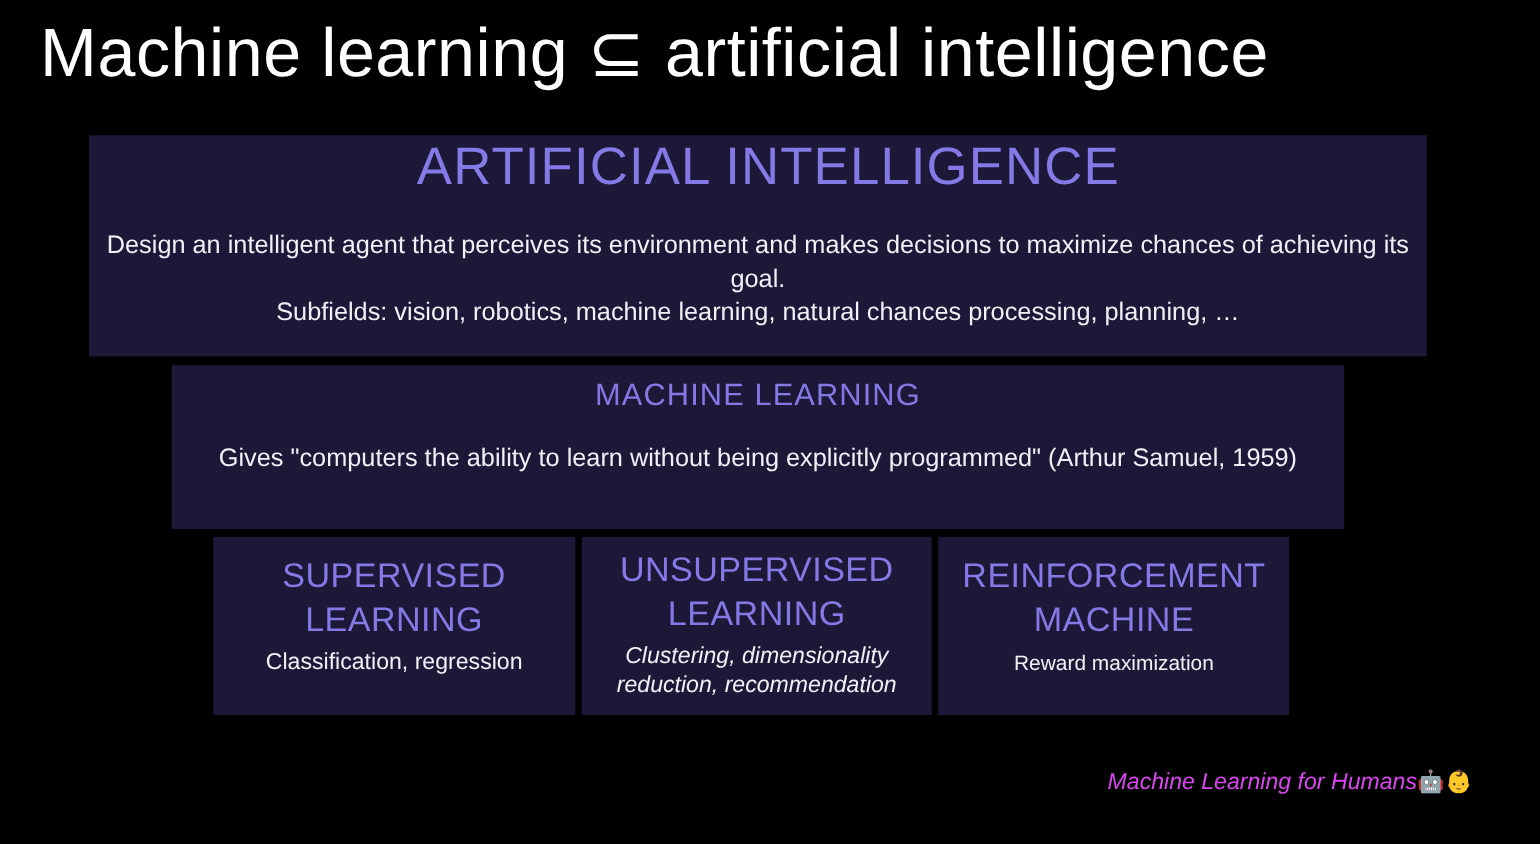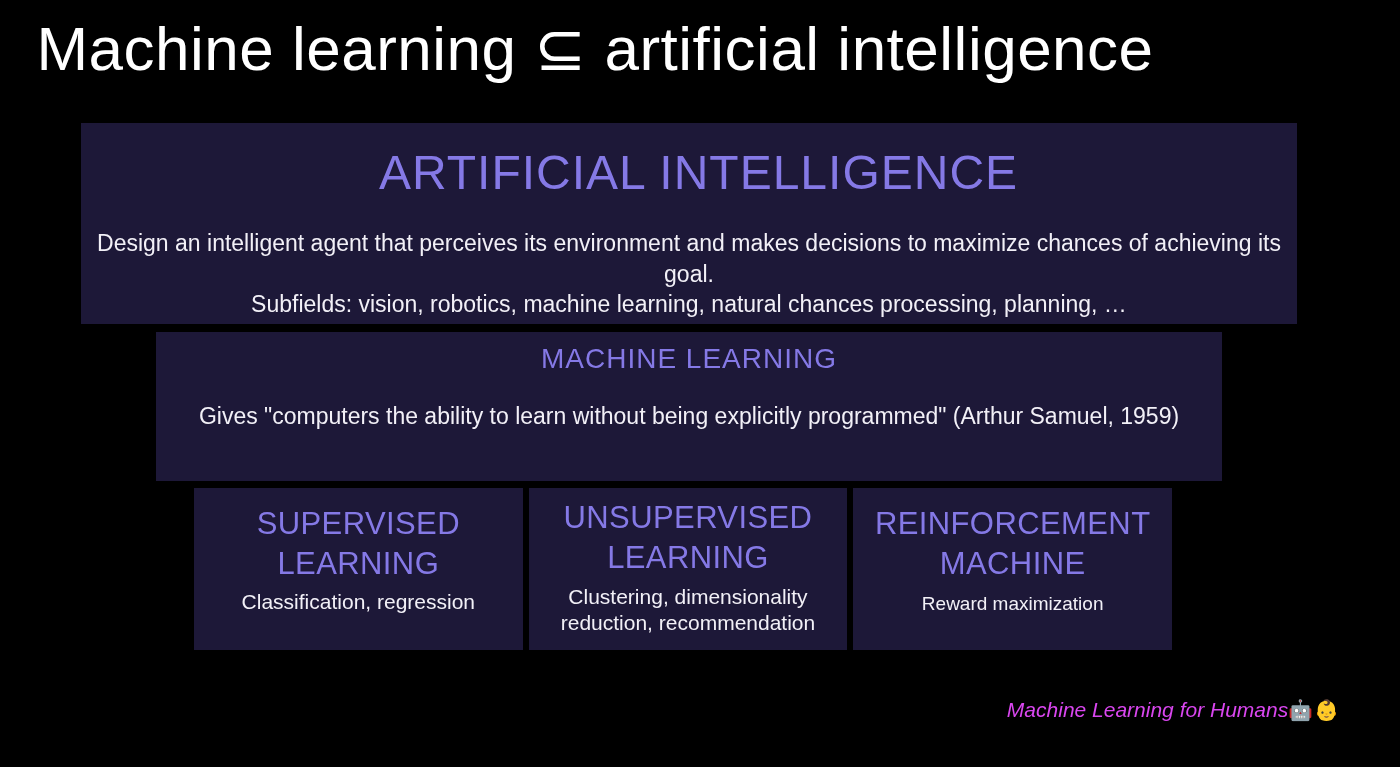--- a/index.html
+++ b/index.html
@@ -56,21 +56,21 @@
 
   
   #ai-panel {
     left: 81px;
     top: 123px;
     width: 1216px;
     height: 201px;
   }
   #ai-panel .panel-heading {
     font-size: 48px;
-    margin-top: 25px;
+    margin-top: 4px;
     padding-left: 19px;
   }
   #ai-panel .panel-body {
     font-size: 23px;
     margin-top: 30px;
     padding: 0 8px;
   }
 
   
   #ml-panel {
@@ -91,20 +91,21 @@
 
   
   #subfields-row {
     position: absolute;
     left: 194px;
     top: 488px;
     width: 978px;
     height: 162px;
     display: flex;
     gap: 6px;
+    justify-content: flex-end;
   }
   .subfield {
     background: #1d1838;
     box-sizing: border-box;
     display: flex;
     flex-direction: column;
     align-items: center;
     justify-content: flex-start;
     padding-top: 16px;
     overflow: hidden;
@@ -121,21 +122,21 @@
     color: #f2f0f7;
     font-weight: 300;
     font-size: 21px;
     line-height: 1.28;
     text-align: center;
     margin-top: 4px;
     padding: 0 6px;
   }
   #subfield-supervised { width: 330px; }
   #subfield-unsupervised { width: 320px; padding-top: 10px; }
-  #subfield-unsupervised .subfield-desc { margin-top: 5px; }
+  #subfield-unsupervised .subfield-desc { margin-top: 5px; font-style: italic; }
   #subfield-reinforcement { width: 320px; }
   #subfield-reinforcement .subfield-desc { font-size: 19px; margin-top: 7px; }
 
   
   #footer-credit {
     position: absolute;
     right: 60px;
     top: 698px;
     font-size: 21px;
     font-style: italic;

